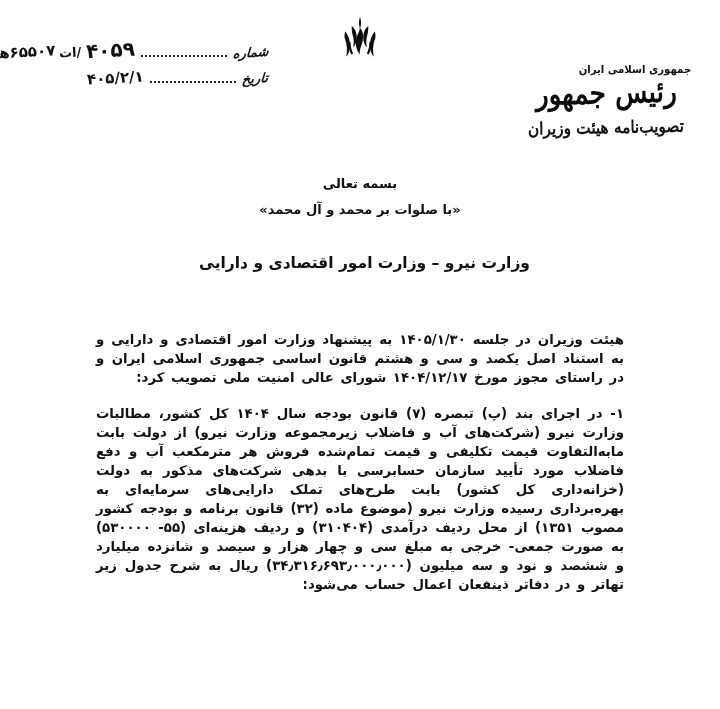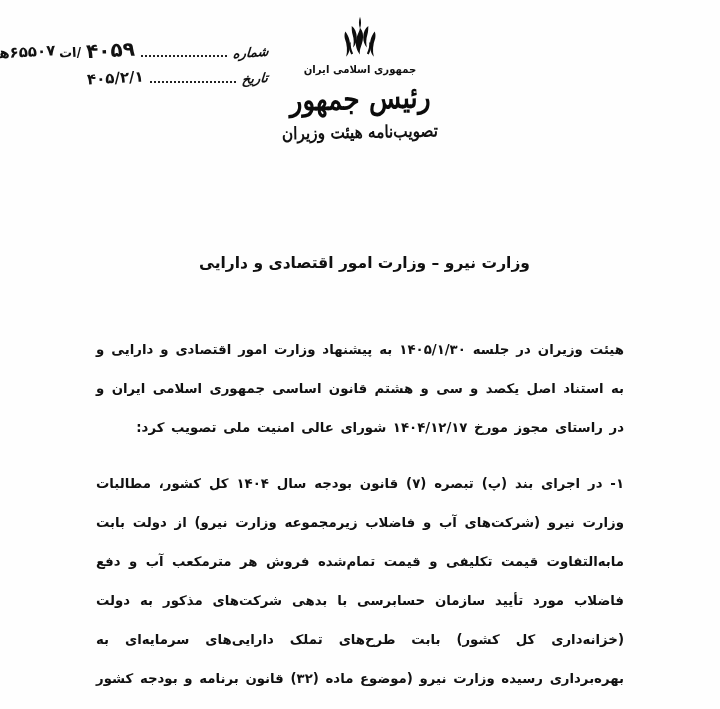--- a/index.html
+++ b/index.html
@@ -66,21 +66,21 @@
     font-weight: 700;
     transform: rotate(-3deg);
   }
 
   
   .letterhead {
     position: absolute;
     top: 14px;
     left: 0;
     right: 0;
-    text-align: center;
+    text-align: right;
   }
   .emblem {
     margin: 0 auto;
     width: 46px;
     height: 46px;
   }
   .emblem svg { display: block; }
   .republic-line {
     margin-top: 3px;
     font-size: 11px;
@@ -149,21 +149,21 @@
     position: absolute;
     top: 330px;
     right: 96px;
     width: 528px;
     direction: rtl;
     text-align: justify;
     text-align-last: right;
   }
   .para {
     font-size: 13.3px;
-    line-height: 39px;
+    line-height: 19px;
     font-weight: 600;
     letter-spacing: -0.1px;
     margin: 0 0 17px 0;
     text-justify: inter-word;
     word-spacing: 2px;
   }
   .para.clause { margin-bottom: 0; }
   .para .num { font-weight: 700; }
 </style>
 </head>
@@ -199,20 +199,24 @@
           <path d="M30 60 c-1 9 1 18 5 26 l-4 2 c-5 -9 -6 -19 -1 -28 z"></path>
           <path d="M70 60 c5 9 4 19 -1 28 l-4 -2 c4 -8 6 -17 5 -26 z"></path>
         </g>
       </svg>
     </div>
     <div class="republic-line">جمهوری اسلامی ایران</div>
     <div class="president-title">رئیس جمهور</div>
     <div class="doc-kind">تصویب‌نامه هیئت وزیران</div>
   </div>
 
+  <div class="invocation">
+    <div class="basmala">بسمه تعالی</div>
+    <div class="salawat">«با صلوات بر محمد و آل محمد»</div>
+  </div>
 
   <div class="addressees">
     <div class="addressee">وزارت نیرو – وزارت امور اقتصادی و دارایی</div>
   </div>
 
   <div class="body">
     <p class="para">هیئت وزیران در جلسه ۱۴۰۵/۱/۳۰ به پیشنهاد وزارت امور اقتصادی و دارایی و به استناد اصل یکصد و سی و هشتم قانون اساسی جمهوری اسلامی ایران و در راستای مجوز مورخ ۱۴۰۴/۱۲/۱۷ شورای عالی امنیت ملی تصویب کرد:</p>
     <p class="para clause">
       <span class="num">۱-</span>
       <span>در اجرای بند (پ) تبصره (۷) قانون بودجه سال ۱۴۰۴ کل کشور، مطالبات وزارت نیرو (شرکت‌های آب و فاضلاب زیرمجموعه وزارت نیرو) از دولت بابت مابه‌التفاوت قیمت تکلیفی و قیمت تمام‌شده فروش هر مترمکعب آب و دفع فاضلاب مورد تأیید سازمان حسابرسی با بدهی شرکت‌های مذکور به دولت (خزانه‌داری کل کشور) بابت طرح‌های تملک دارایی‌های سرمایه‌ای به بهره‌برداری رسیده وزارت نیرو (موضوع ماده (۳۲) قانون برنامه و بودجه کشور مصوب ۱۳۵۱) از محل ردیف درآمدی (۳۱۰۴۰۴) و ردیف هزینه‌ای (۵۵- ۵۳۰۰۰۰) به صورت جمعی- خرجی به مبلغ سی و چهار هزار و سیصد و شانزده میلیارد و ششصد و نود و سه میلیون (۳۴٫۳۱۶٫۶۹۳٫۰۰۰٫۰۰۰) ریال به شرح جدول زیر تهاتر و در دفاتر ذینفعان اعمال حساب می‌شود:</span>

